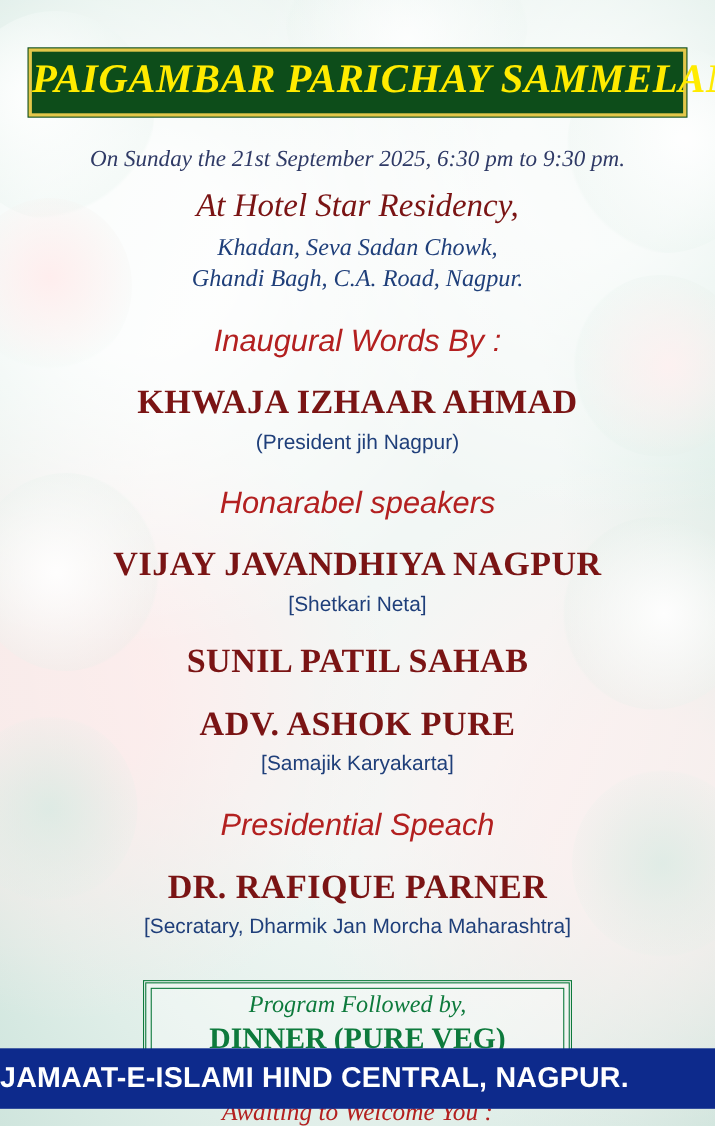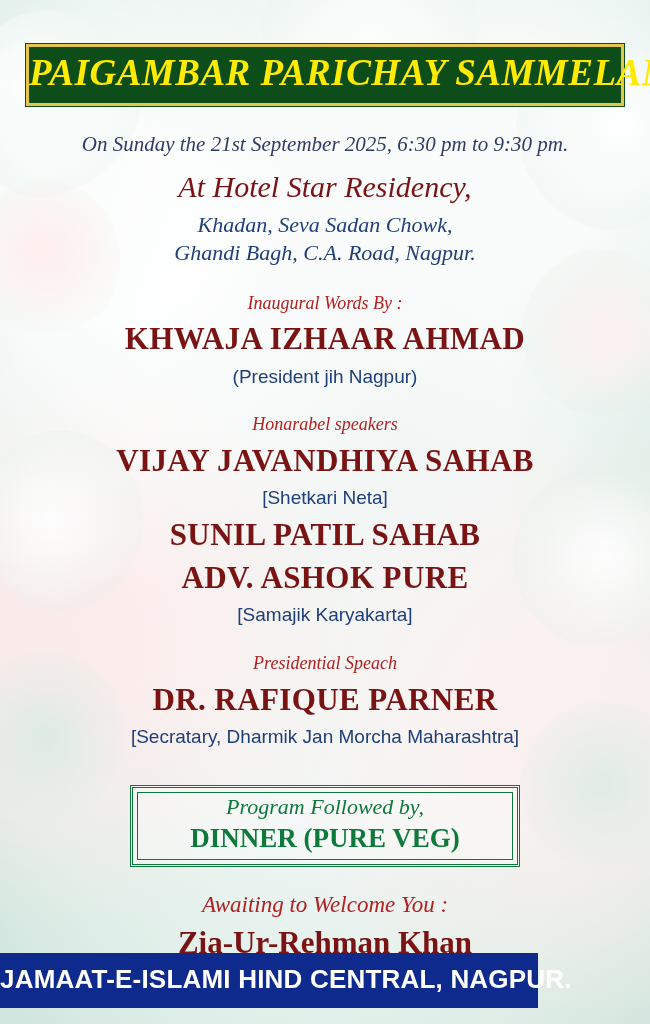--- a/index.html
+++ b/index.html
@@ -102,33 +102,33 @@
   }
   .venue-sub2 {
     font-family: "Liberation Serif", serif;
     font-style: italic;
     font-size: 22px;
     color: #1f3f7a;
     margin-top: 2px;
   }
 
   .role-italic {
-    font-family: Liberation Serif, serif;
-    font-style: italic;
-    font-size: 18px;
+    font-family: Liberation Sans, sans-serif;
+    font-style: italic;
+    font-size: 28px;
     color: #b32020;
     margin-top: 26px;
   }
   .person-name {
     font-family: "Liberation Serif", serif;
     font-weight: bold;
     font-size: 31px;
     color: #7a1414;
     letter-spacing: 0.4px;
-    margin-top: 6px;
+    margin-top: 20px;
   }
   .person-sub {
     font-family: "Liberation Sans", sans-serif;
     font-size: 19px;
     color: #1f3f7a;
     margin-top: 8px;
   }
 
   
   .dinner-box {
@@ -182,21 +182,21 @@
     font-size: 23px;
     color: #1f3f7a;
     margin-top: 6px;
   }
 
   
   .footer-bar {
     position: absolute;
     left: 0;
     bottom: 16px;
-    width: 538px;
+    width: 650px;
     background: #0d2a8c;
     padding: 11px 0 13px 0;
     text-align: left;
     z-index: 3;
   }
   .footer-bar .footer-text {
     font-family: "Liberation Sans", sans-serif;
     font-weight: bold;
     font-size: 26px;
     letter-spacing: 0.2px;
@@ -228,21 +228,21 @@
     <div class="line date-line">On Sunday the 21st September 2025, 6:30 pm to 9:30 pm.</div>
     <div class="line venue-main">At Hotel Star Residency,</div>
     <div class="line venue-sub">Khadan, Seva Sadan Chowk,</div>
     <div class="line venue-sub2">Ghandi Bagh, C.A. Road, Nagpur.</div>
 
     <div class="line role-italic">Inaugural Words By :</div>
     <div class="line person-name">KHWAJA IZHAAR AHMAD</div>
     <div class="line person-sub">(President jih Nagpur)</div>
 
     <div class="line role-italic">Honarabel speakers</div>
-    <div class="line person-name">VIJAY JAVANDHIYA SAHAB</div>
+    <div class="line person-name">VIJAY JAVANDHIYA NAGPUR</div>
     <div class="line person-sub">[Shetkari Neta]</div>
 
     <div class="line person-name">SUNIL PATIL SAHAB</div>
 
     <div class="line person-name">ADV. ASHOK PURE</div>
     <div class="line person-sub">[Samajik Karyakarta]</div>
 
     <div class="line role-italic">Presidential Speach</div>
     <div class="line person-name">DR. RAFIQUE PARNER</div>
     <div class="line person-sub">[Secratary, Dharmik Jan Morcha Maharashtra]</div>

